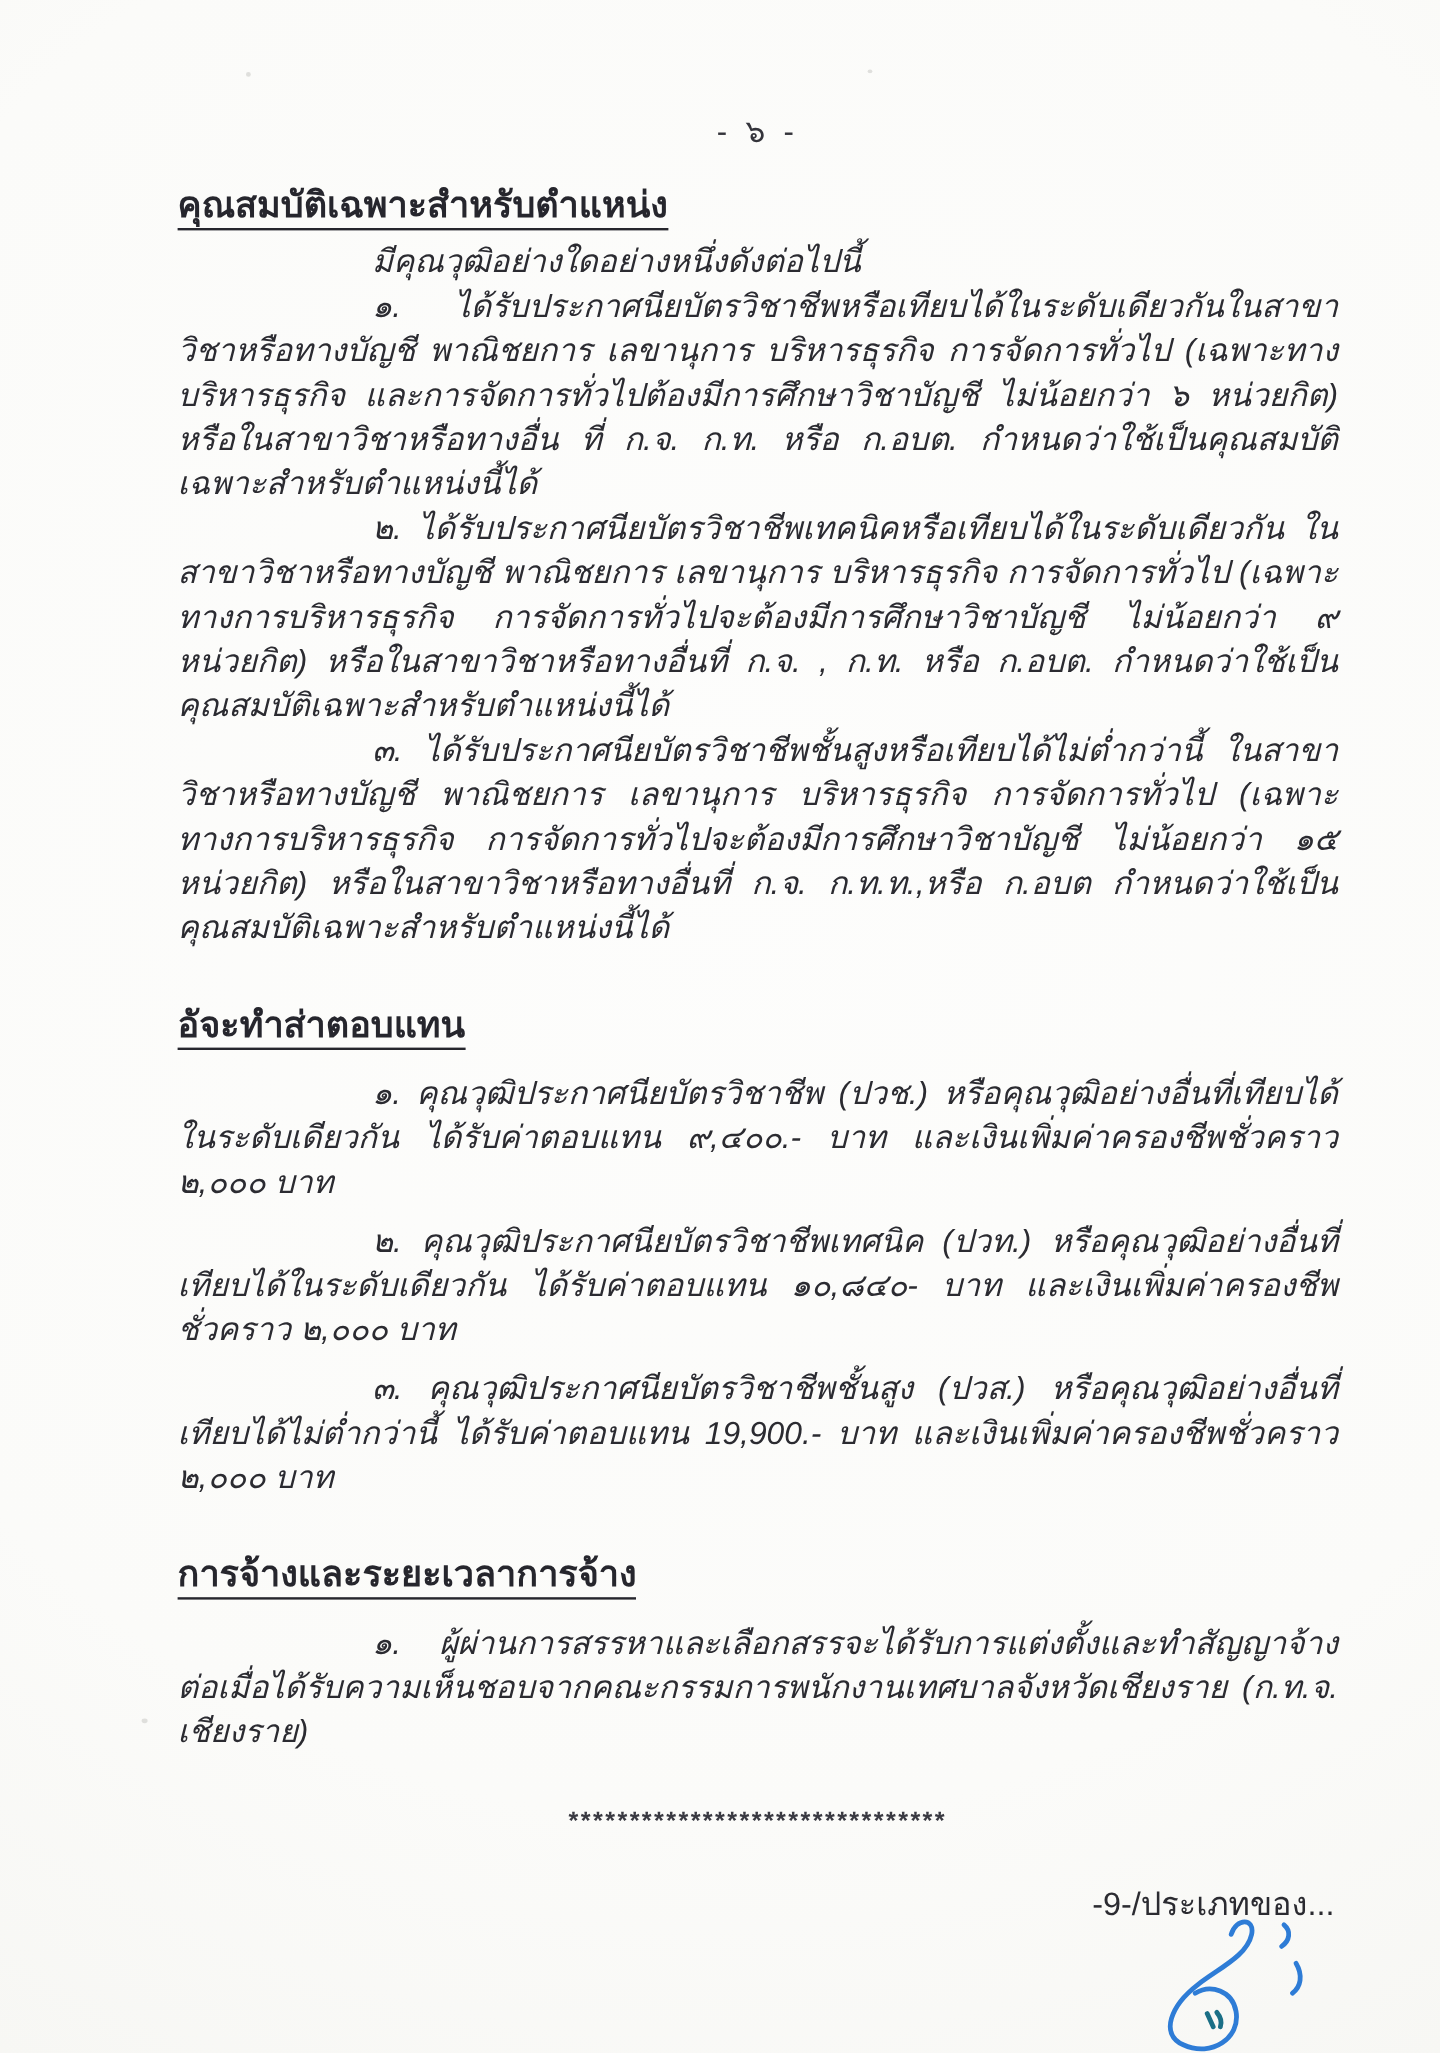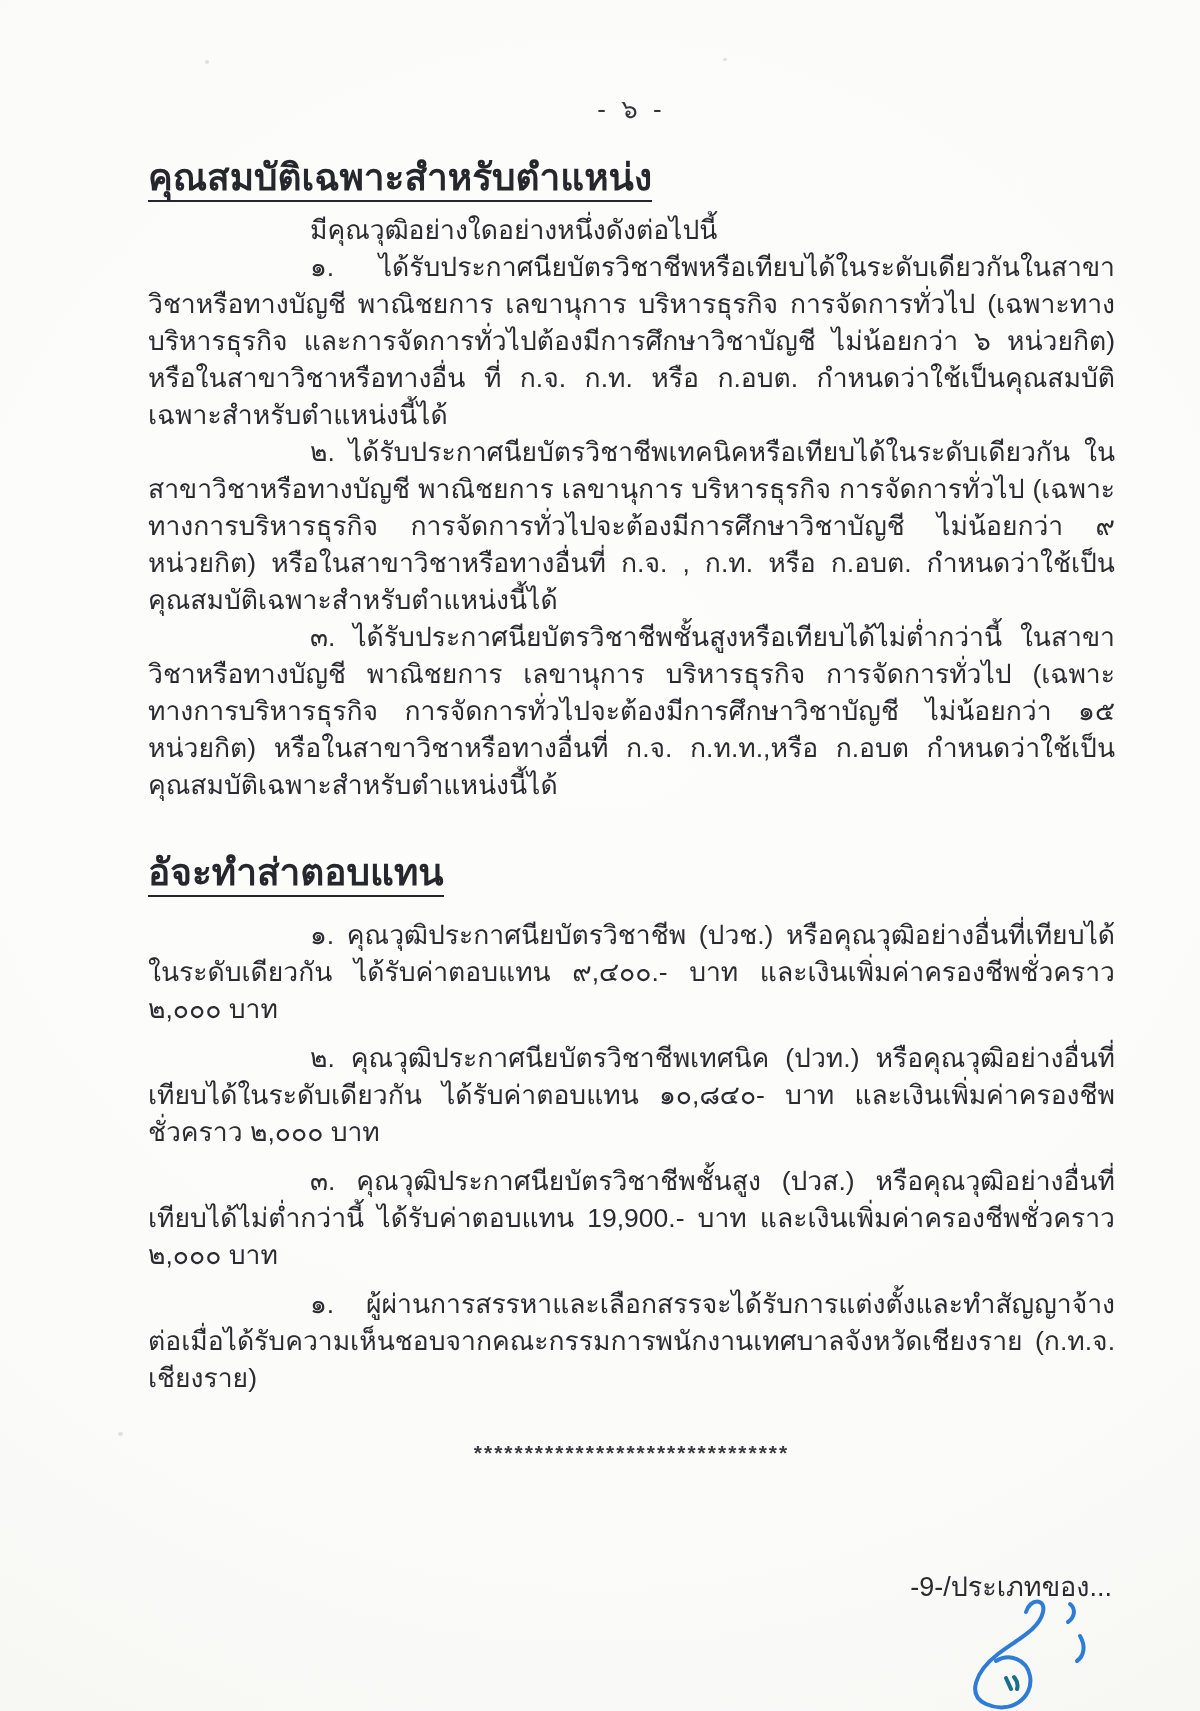--- a/index.html
+++ b/index.html
@@ -26,35 +26,36 @@
   }
   .page-number {
     padding-top: 88px;
     text-align: center;
     font-size: 26px;
     letter-spacing: 4px;
     color: #34343b;
   }
   .heading {
     margin: 18px 0 6px 0;
-    font-size: 37px;
+    font-size: 30px;
     font-weight: bold;
     color: #26262d;
   }
   .heading .u {
     border-bottom: 2.5px solid #26262d;
     padding-bottom: 2px;
   }
   .para {
     margin: 0;
     font-size: 26.5px;
     line-height: 37px;
     text-indent: 162px;
     text-align: justify;
     color: #2b2b31;
+    font-style: italic;
   }
   section.spaced .heading { margin-top: 38px; margin-bottom: 16px; }
   section.spaced .para    { margin-bottom: 12px; }
   section.tight .para     { margin-bottom: 2px; }
   .separator {
     margin-top: 44px;
     text-align: center;
     font-size: 21px;
     font-weight: bold;
     letter-spacing: 2px;
@@ -102,20 +103,21 @@
     </section>
 
     <section class="spaced">
       <h2 class="heading"><span class="u">อัจะทำส่าตอบแทน</span></h2>
       <p class="para">๑. คุณวุฒิประกาศนียบัตรวิชาชีพ (ปวช.) หรือคุณวุฒิอย่างอื่นที่เทียบได้ในระดับเดียวกัน ได้รับค่าตอบแทน ๙,๔๐๐.- บาท และเงินเพิ่มค่าครองชีพชั่วคราว ๒,๐๐๐ บาท</p>
       <p class="para">๒. คุณวุฒิประกาศนียบัตรวิชาชีพเทศนิค (ปวท.) หรือคุณวุฒิอย่างอื่นที่เทียบได้ในระดับเดียวกัน ได้รับค่าตอบแทน ๑๐,๘๔๐- บาท และเงินเพิ่มค่าครองชีพชั่วคราว ๒,๐๐๐ บาท</p>
       <p class="para">๓. คุณวุฒิประกาศนียบัตรวิชาชีพชั้นสูง (ปวส.) หรือคุณวุฒิอย่างอื่นที่เทียบได้ไม่ต่ำกว่านี้ ได้รับค่าตอบแทน 19,900.- บาท และเงินเพิ่มค่าครองชีพชั่วคราว ๒,๐๐๐ บาท</p>
     </section>
 
     <section class="spaced tight">
+      <h2 class="heading"><span class="u">การจ้างและระยะเวลาการจ้าง</span></h2>
       <p class="para">๑. ผู้ผ่านการสรรหาและเลือกสรรจะได้รับการแต่งตั้งและทำสัญญาจ้างต่อเมื่อได้รับความเห็นชอบจากคณะกรรมการพนักงานเทศบาลจังหวัดเชียงราย (ก.ท.จ. เชียงราย)</p>
     </section>
 
     <div class="separator">*******************************</div>
 
   </div>
 
   <div class="footer-note">-9-/ประเภทของ...</div>
 
   <svg class="signature" width="170" height="118" viewBox="0 0 170 118">

